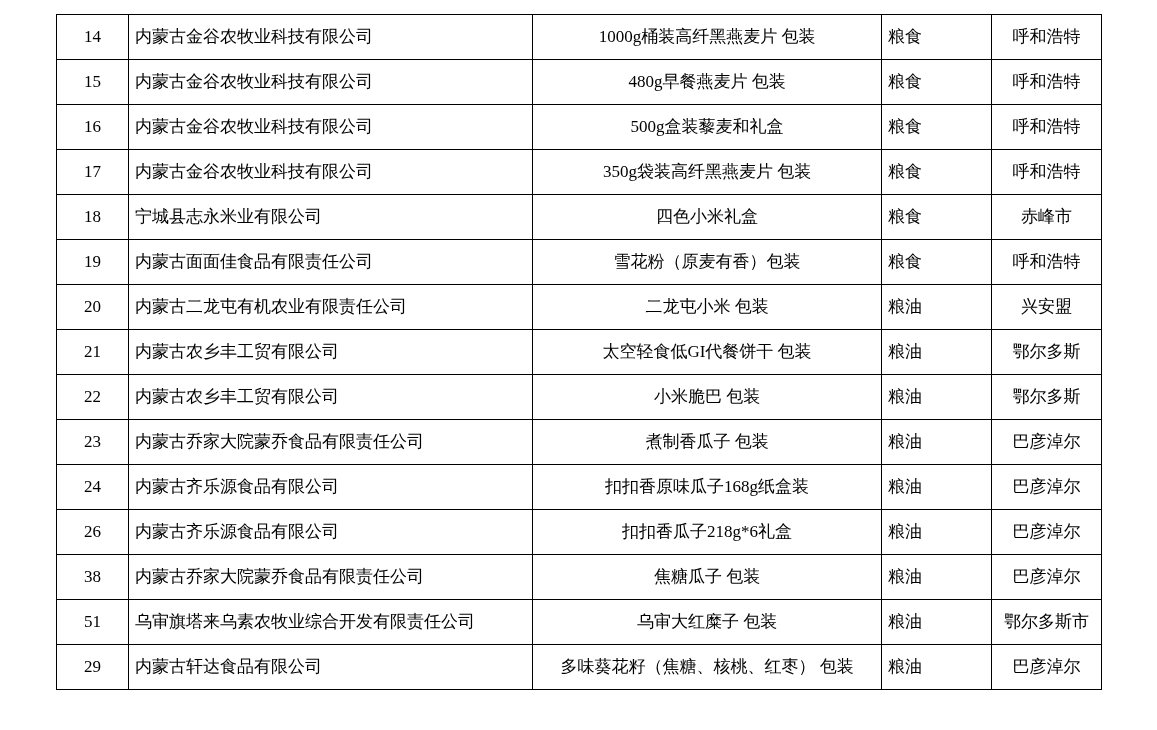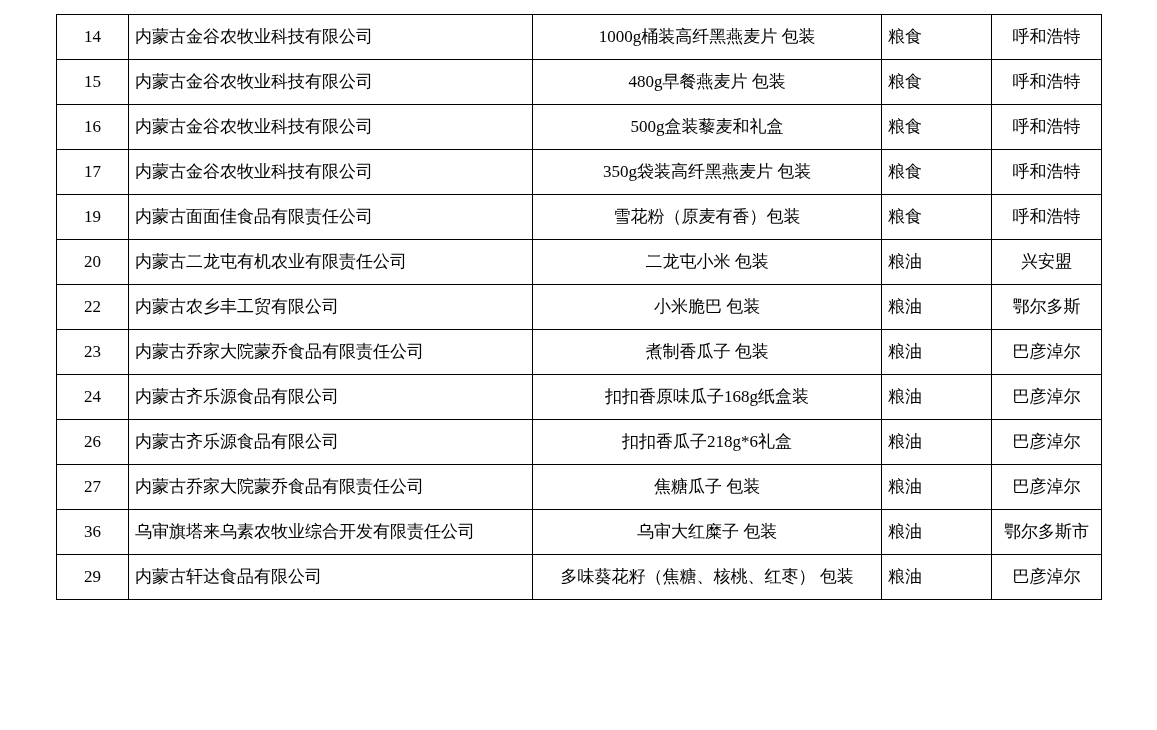--- a/index.html
+++ b/index.html
@@ -83,32 +83,46 @@
         <td class="cell-region">呼和浩特</td>
       </tr>
       <tr>
         <td class="cell-index">17</td>
         <td class="cell-company">内蒙古金谷农牧业科技有限公司</td>
         <td class="cell-product">350g袋装高纤黑燕麦片 包装</td>
         <td class="cell-cat">粮食</td>
         <td class="cell-region">呼和浩特</td>
       </tr>
       <tr>
+        <td class="cell-index">18</td>
+        <td class="cell-company">宁城县志永米业有限公司</td>
+        <td class="cell-product">四色小米礼盒</td>
+        <td class="cell-cat">粮食</td>
+        <td class="cell-region">赤峰市</td>
+      </tr>
+      <tr>
         <td class="cell-index">19</td>
         <td class="cell-company">内蒙古面面佳食品有限责任公司</td>
         <td class="cell-product">雪花粉（原麦有香）包装</td>
         <td class="cell-cat">粮食</td>
         <td class="cell-region">呼和浩特</td>
       </tr>
       <tr>
         <td class="cell-index">20</td>
         <td class="cell-company">内蒙古二龙屯有机农业有限责任公司</td>
         <td class="cell-product">二龙屯小米 包装</td>
         <td class="cell-cat">粮油</td>
         <td class="cell-region">兴安盟</td>
+      </tr>
+      <tr>
+        <td class="cell-index">21</td>
+        <td class="cell-company">内蒙古农乡丰工贸有限公司</td>
+        <td class="cell-product">太空轻食低GI代餐饼干 包装</td>
+        <td class="cell-cat">粮油</td>
+        <td class="cell-region">鄂尔多斯</td>
       </tr>
       <tr>
         <td class="cell-index">22</td>
         <td class="cell-company">内蒙古农乡丰工贸有限公司</td>
         <td class="cell-product">小米脆巴 包装</td>
         <td class="cell-cat">粮油</td>
         <td class="cell-region">鄂尔多斯</td>
       </tr>
       <tr>
         <td class="cell-index">23</td>
@@ -125,28 +139,28 @@
         <td class="cell-region">巴彦淖尔</td>
       </tr>
       <tr>
         <td class="cell-index">26</td>
         <td class="cell-company">内蒙古齐乐源食品有限公司</td>
         <td class="cell-product">扣扣香瓜子218g*6礼盒</td>
         <td class="cell-cat">粮油</td>
         <td class="cell-region">巴彦淖尔</td>
       </tr>
       <tr>
-        <td class="cell-index">27</td>
+        <td class="cell-index">38</td>
         <td class="cell-company">内蒙古乔家大院蒙乔食品有限责任公司</td>
         <td class="cell-product">焦糖瓜子   包装</td>
         <td class="cell-cat">粮油</td>
         <td class="cell-region">巴彦淖尔</td>
       </tr>
       <tr>
-        <td class="cell-index">36</td>
+        <td class="cell-index">51</td>
         <td class="cell-company">乌审旗塔来乌素农牧业综合开发有限责任公司</td>
         <td class="cell-product">乌审大红糜子 包装</td>
         <td class="cell-cat">粮油</td>
         <td class="cell-region">鄂尔多斯市</td>
       </tr>
       <tr>
         <td class="cell-index">29</td>
         <td class="cell-company">内蒙古轩达食品有限公司</td>
         <td class="cell-product">多味葵花籽（焦糖、核桃、红枣） 包装</td>
         <td class="cell-cat">粮油</td>

